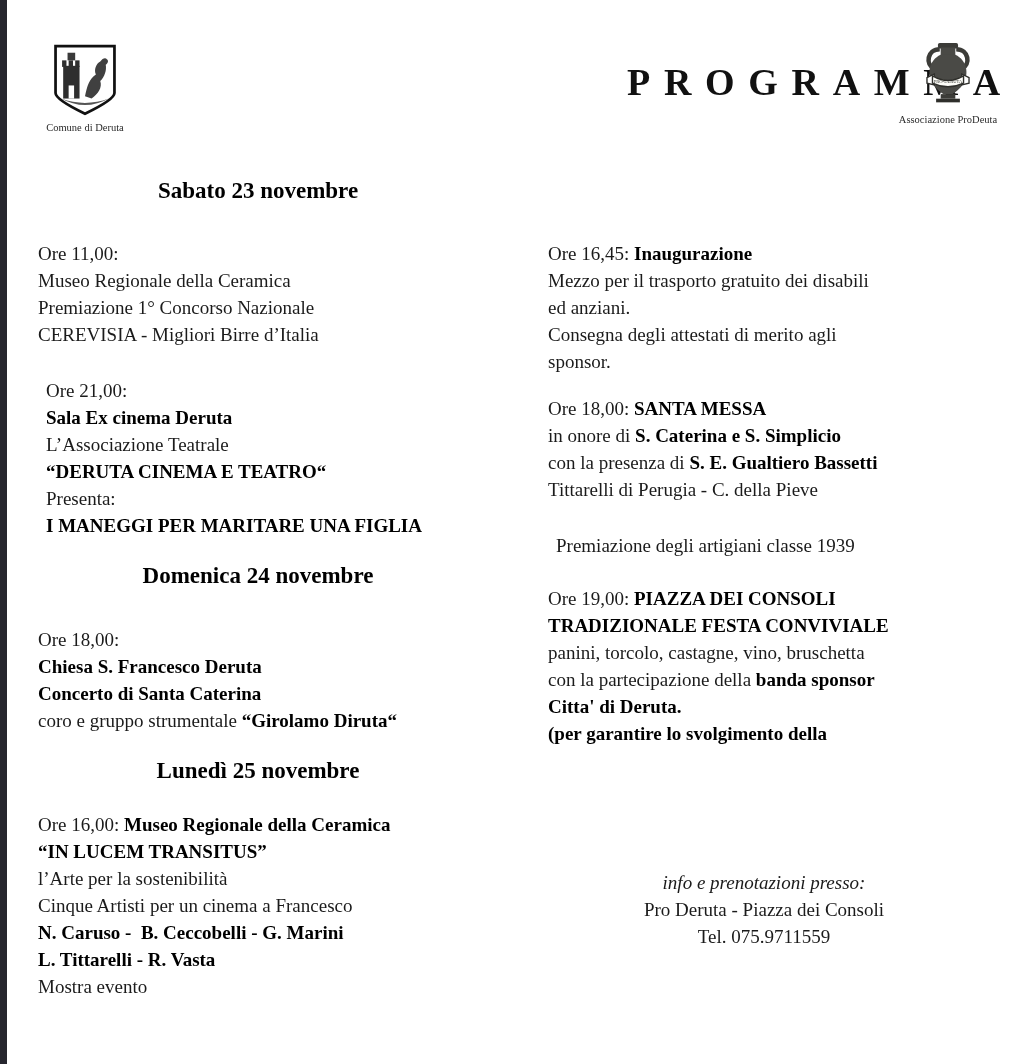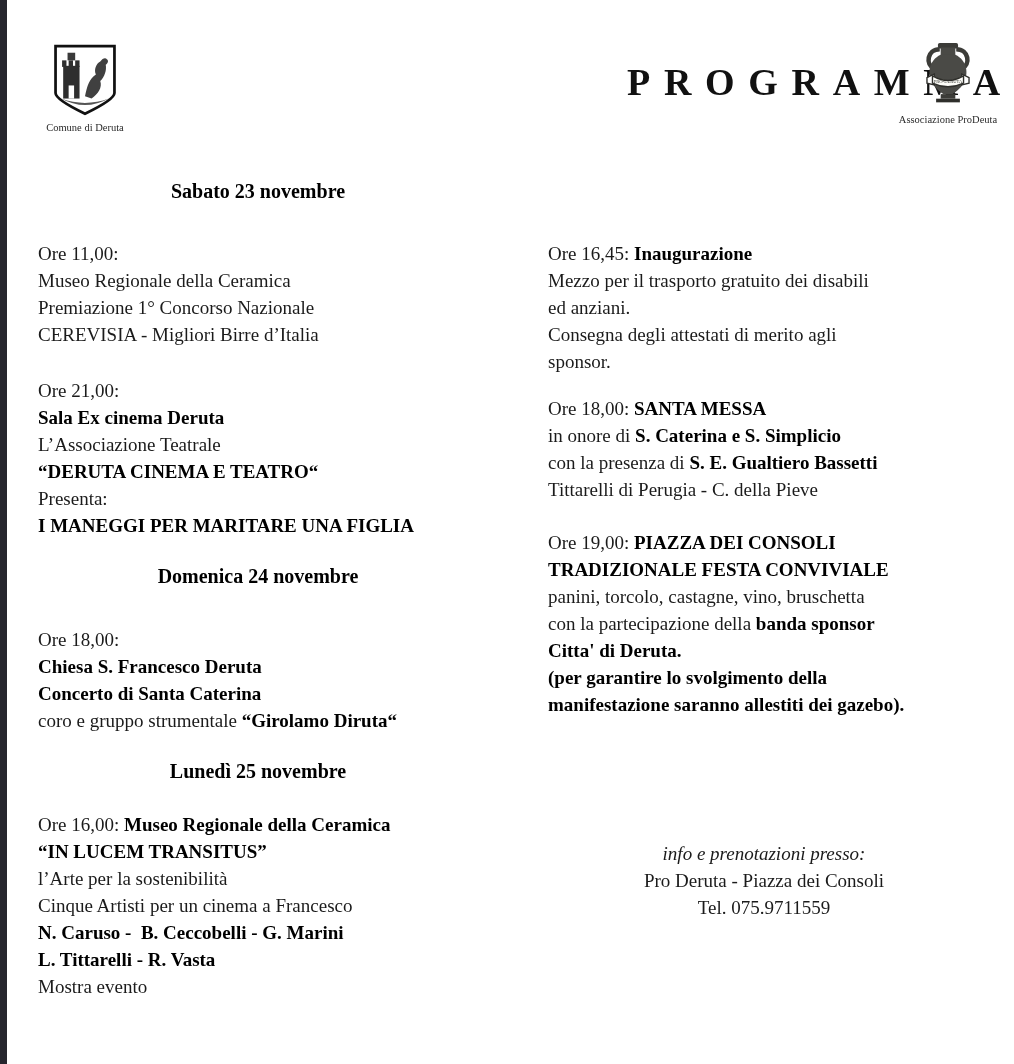--- a/index.html
+++ b/index.html
@@ -15,31 +15,31 @@
   .logo-caption{font-size:10.5px;color:#2a2a2a;margin-top:6px;white-space:nowrap;}
   .page-title{
     position:absolute;left:0;right:0;top:60px;margin:0;text-align:right;
     font-size:38px;font-weight:bold;letter-spacing:0.36em;padding-left:0.36em;color:#111;
   }
   
   .col{position:absolute;}
   .col-left{left:38px;top:168px;width:470px;}
   .col-right{left:548px;top:240px;width:462px;}
   .day-heading{
-    font-size:20px;font-weight:bold;text-align:center;color:#000;
+    font-size:23px;font-weight:bold;text-align:center;color:#000;
     margin:0;padding:0 30px 0 0;line-height:30px;
   }
   .day-heading.first{margin-top:8px;}
   .day-heading.mt{margin-top:22px;}
   .event{margin:0;}
   .line{font-size:19px;line-height:27px;white-space:pre;}
   .b{font-weight:bold;color:#000;font-family:Liberation Serif, serif;}
   .i{font-style:italic;}
   .mt-34{margin-top:34px;}
-  .mt-29{margin-top:29px;}
+  .mt-29{margin-top:29px;margin-left:8px;}
   .mt-35{margin-top:35px;}
   .mt-25{margin-top:25px;}
   .mt-28{margin-top:20px;}
   .mt-26{margin-top:26px;}
   .footer-block{margin-top:122px;width:432px;text-align:center;}
   svg{display:block;margin:0 auto;}
 </style>
 </head>
 <body>
 
@@ -130,29 +130,31 @@
       <div class="line">sponsor.</div>
     </div>
 
     <div class="event mt-28">
       <div class="line"><span>Ore 18,00: </span><span class="b">SANTA MESSA</span></div>
       <div class="line"><span>in onore di </span><span class="b">S. Caterina e S. Simplicio</span></div>
       <div class="line"><span>con la presenza di </span><span class="b">S. E. Gualtiero Bassetti</span></div>
       <div class="line">Tittarelli di Perugia - C. della Pieve</div>
     </div>
 
+    <div class="event mt-29">
+      <div class="line">Premiazione degli artigiani classe 1939</div>
+    </div>
 
     <div class="event mt-26">
       <div class="line"><span>Ore 19,00: </span><span class="b">PIAZZA DEI CONSOLI</span></div>
       <div class="line b">TRADIZIONALE FESTA CONVIVIALE</div>
       <div class="line">panini, torcolo, castagne, vino, bruschetta</div>
       <div class="line"><span>con la partecipazione della </span><span class="b">banda sponsor</span></div>
       <div class="line b">Citta' di Deruta.</div>
       <div class="line b">(per garantire lo svolgimento della</div>
-      <div class="line b">manifestazione saranno allestiti dei gazebo).</div>
     </div>
 
     <div class="footer-block">
       <div class="line i">info e prenotazioni presso:</div>
       <div class="line">Pro Deruta - Piazza dei Consoli</div>
       <div class="line">Tel. 075.9711559</div>
     </div>
   </section>
 </div>
 

